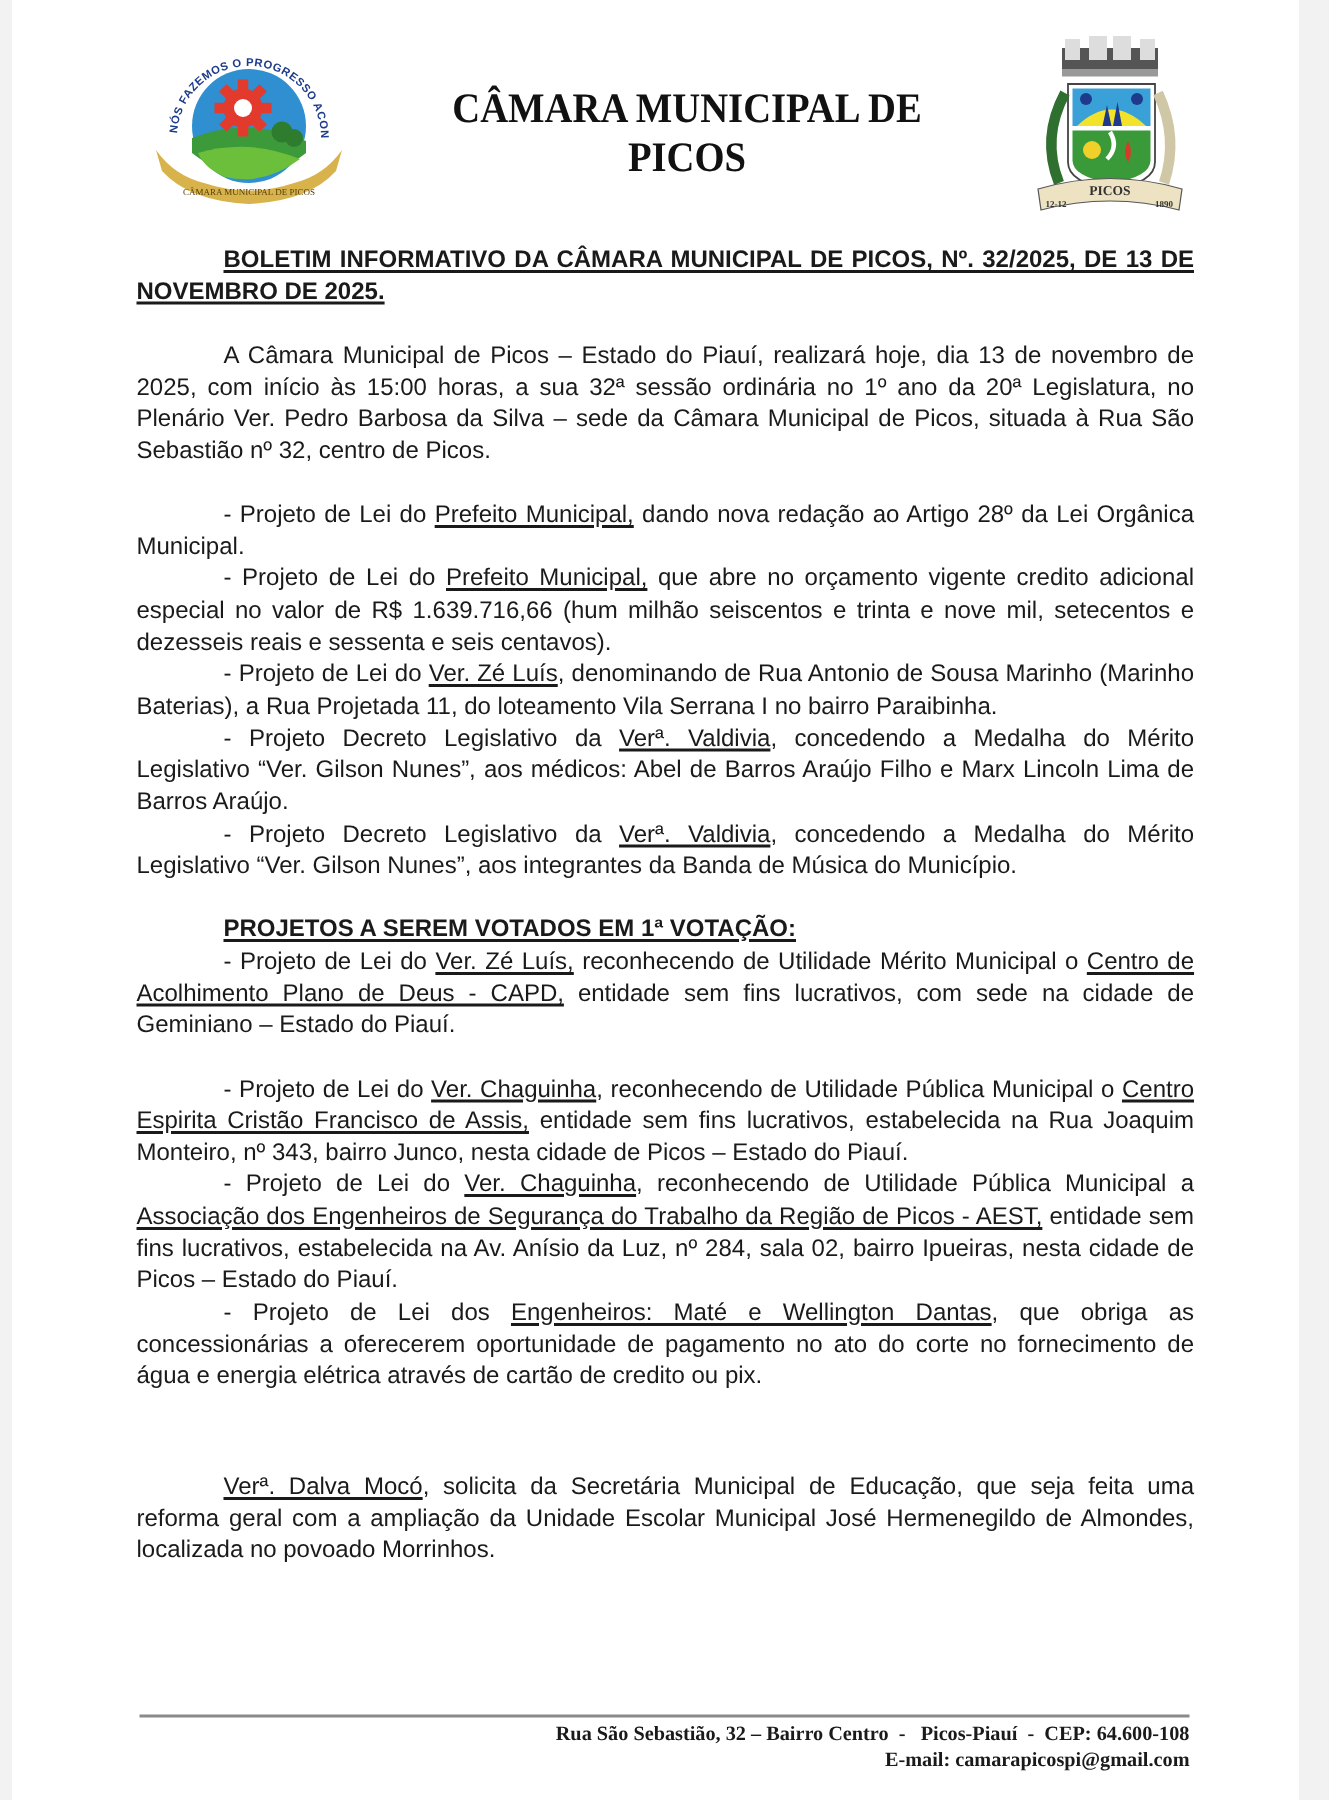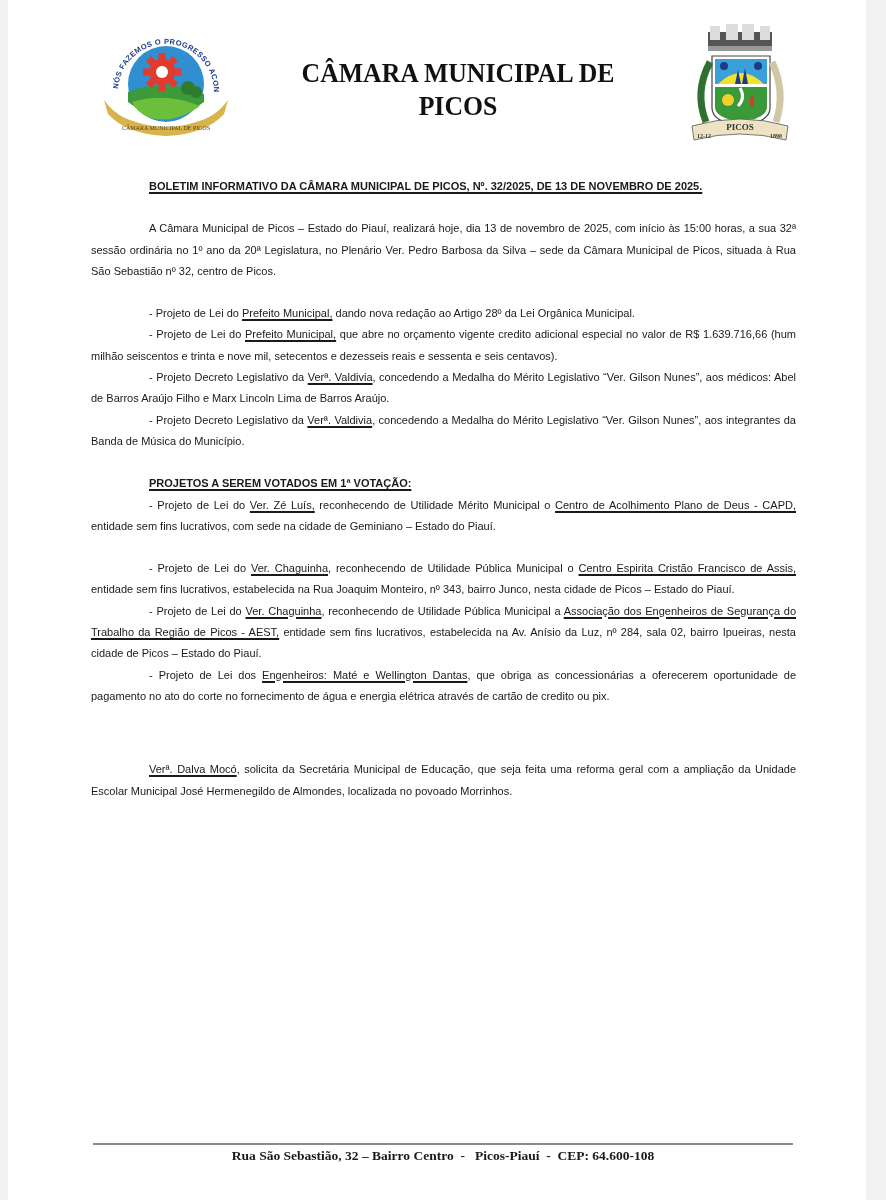--- a/index.html
+++ b/index.html
@@ -17,40 +17,40 @@
   .logo-left { position: absolute; left: 88px; top: 22px; width: 140px; height: 118px; }
   .logo-right { position: absolute; left: 672px; top: 22px; width: 120px; height: 122px; }
   .org-title {
     position: absolute; left: 230px; top: 56px; width: 440px;
     text-align: center;
     font-family: "Liberation Serif", serif; font-weight: bold;
     font-size: 28px; line-height: 33px; color: #111;
     transform: scaleX(0.92); transform-origin: center;
   }
   .body-text {
-    position: absolute; left: 83px; top: 176px; width: 705px;
-    font-size: 11px; line-height: 21.3px; text-align: justify;
+    position: absolute; left: 83px; top: 163px; width: 705px;
+    font-size: 16px; line-height: 21.3px; text-align: justify;
     font-stretch: condensed;
   }
   .body-text p { margin: 0; }
   .indent { text-indent: 58px; }
   .heading-u {
     font-weight: bold; text-decoration: underline; text-decoration-thickness: 1.5px;
     text-underline-offset: 2px;
   }
   .bu { font-weight: normal; text-decoration: underline; text-decoration-thickness: 1.5px; text-underline-offset: 2px; }
   .gap { height: 21px; }
   .gap-lg { height: 26px; }
   .center { text-align: center; }
   .footer-rule {
     position: absolute; left: 85px; top: 1143px; width: 700px; height: 0;
     border-top: 2px solid #8a8a8a;
   }
   .footer {
-    position: absolute; left: 85px; top: 1147px; width: 700px; text-align: center;
+    position: absolute; left: 85px; top: 1147px; width: 700px; text-align: right;
     font-family: "Liberation Serif", serif; font-weight: bold;
     font-size: 13.5px; line-height: 17px; color: #1a1a1a;
   }
 </style>
 </head>
 <body>
 
 <div class="page">
 
   <div class="header">
@@ -126,34 +126,36 @@
   </div>
 
   <div class="body-text">
     <p class="indent heading-u">BOLETIM INFORMATIVO DA CÂMARA MUNICIPAL DE PICOS, Nº. 32/2025, DE 13  DE NOVEMBRO DE 2025.</p>
     <div class="gap"></div>
     <p class="indent">A Câmara Municipal de Picos – Estado do Piauí, realizará hoje, dia 13 de novembro de 2025, com início às 15:00 horas, a sua 32ª sessão ordinária no 1º ano da 20ª Legislatura, no Plenário Ver. Pedro Barbosa da Silva – sede da Câmara Municipal de Picos, situada à Rua São Sebastião nº 32, centro de Picos.</p>
     <div class="gap"></div>
 
     <p class="indent"><span>- Projeto de Lei do </span><span class="bu">Prefeito Municipal,</span><span> dando nova redação ao Artigo 28º da Lei Orgânica Municipal.</span></p>
     <p class="indent"><span>- Projeto de Lei do </span><span class="bu">Prefeito Municipal,</span><span> que abre no orçamento vigente credito adicional especial no valor de R$ 1.639.716,66 (hum milhão seiscentos e trinta e nove mil, setecentos e dezesseis reais e sessenta e seis centavos).</span></p>
+    <p class="indent"><span>- Projeto de Lei do </span><span class="bu">Ver. Zé Luís</span><span>, denominando de Rua Antonio de Sousa Marinho (Marinho Baterias), a Rua Projetada 11, do loteamento Vila Serrana I no bairro Paraibinha.</span></p>
     <p class="indent"><span>- Projeto Decreto Legislativo da </span><span class="bu">Verª. Valdivia</span><span>, concedendo a Medalha do Mérito Legislativo “Ver. Gilson Nunes”, aos médicos: Abel de Barros Araújo Filho e Marx Lincoln Lima de Barros Araújo.</span></p>
     <p class="indent"><span>- Projeto Decreto Legislativo da </span><span class="bu">Verª. Valdivia</span><span>, concedendo a Medalha do Mérito Legislativo “Ver. Gilson Nunes”, aos integrantes da Banda de Música do Município.</span></p>
     <div class="gap"></div>
 
     <p class="indent heading-u">PROJETOS A SEREM VOTADOS EM 1ª VOTAÇÃO:</p>
     <p class="indent"><span>- Projeto de Lei do </span><span class="bu">Ver. Zé Luís,</span><span> reconhecendo de Utilidade Mérito Municipal o </span><span class="bu">Centro de Acolhimento Plano de Deus - CAPD,</span><span> entidade sem fins lucrativos, com sede na cidade de Geminiano – Estado do Piauí.</span></p>
     <div class="gap"></div>
 
     <p class="indent"><span>- Projeto de Lei do </span><span class="bu">Ver. Chaguinha</span><span>, reconhecendo de Utilidade Pública Municipal o </span><span class="bu">Centro Espirita Cristão Francisco de Assis,</span><span> entidade sem fins lucrativos, estabelecida na Rua Joaquim Monteiro, nº 343, bairro Junco, nesta cidade de Picos – Estado do Piauí.</span></p>
     <p class="indent"><span>- Projeto de Lei do </span><span class="bu">Ver. Chaguinha</span><span>, reconhecendo de Utilidade Pública Municipal a </span><span class="bu">Associação dos Engenheiros de Segurança do Trabalho da Região de Picos - AEST,</span><span> entidade sem fins lucrativos, estabelecida na Av. Anísio da Luz, nº 284, sala 02, bairro Ipueiras, nesta cidade de Picos – Estado do Piauí.</span></p>
     <p class="indent"><span>- Projeto de Lei dos </span><span class="bu">Engenheiros: Maté e Wellington Dantas</span><span>, que obriga as concessionárias a oferecerem oportunidade de pagamento no ato do corte no fornecimento de água e energia elétrica através de cartão de credito ou pix.</span></p>
     <div class="gap-lg"></div>
 
     <div class="gap-lg"></div>
     <p class="indent"><span class="bu">Verª. Dalva Mocó</span><span>, solicita da Secretária Municipal de Educação, que seja feita uma reforma geral com a ampliação da Unidade Escolar Municipal José Hermenegildo de Almondes, localizada no povoado Morrinhos.</span></p>
   </div>
 
   <div class="footer-rule"></div>
   <div class="footer">
     <div style="white-space: pre;">Rua São Sebastião, 32 – Bairro Centro  -   Picos-Piauí  -  CEP: 64.600-108</div>
+    <div>E-mail: camarapicospi@gmail.com</div>
   </div>
 </div>
 
 </body></html>

